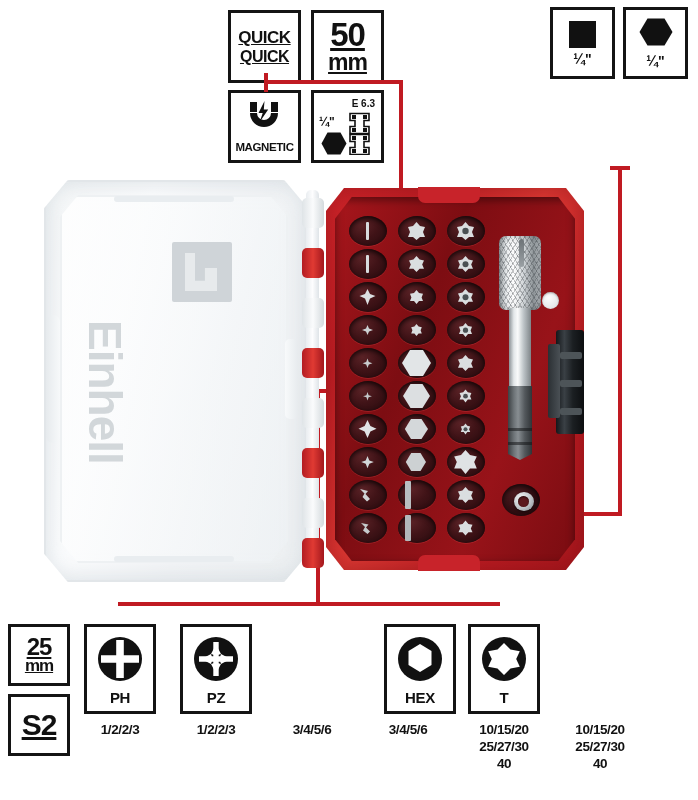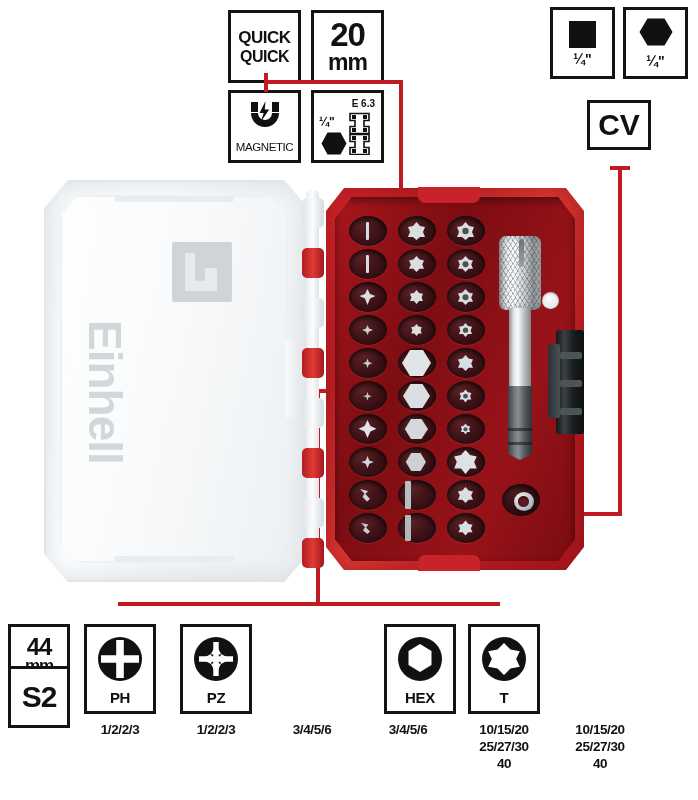--- a/index.html
+++ b/index.html
@@ -24,36 +24,37 @@
     flex-direction:column;
     align-items:center;
     justify-content:center;
   }
   .badge-txt{
     font-weight:bold;
     color:#111;
     text-align:center;
     line-height:1.0;
     letter-spacing:-0.2px;
+    text-decoration:underline;
   }
 
   
   #b-quick{left:228px;top:10px;width:73px;height:73px;}
   #b-quick .l1{font-size:17px;letter-spacing:-0.5px;}
   #b-quick .l2{font-size:16px;letter-spacing:-0.5px;margin-top:3px;}
 
   
   #b-60{left:311px;top:10px;width:73px;height:73px;}
   #b-60 .l1{font-size:33px;line-height:0.95;letter-spacing:-1px;}
   #b-60 .l2{font-size:23px;line-height:0.95;letter-spacing:-1px;margin-top:1px;}
 
   
   #b-mag{left:228px;top:90px;width:73px;height:73px;}
   #b-mag .magwrap{display:flex;flex-direction:column;align-items:center;}
-  #b-mag .magword{font-size:11.5px;font-weight:normal;letter-spacing:-0.4px;margin-top:3px;color:#111;}
+  #b-mag .magword{font-size:11.5px;font-weight:bold;letter-spacing:-0.4px;margin-top:3px;color:#111;}
 
   
   #b-e63{left:311px;top:90px;width:73px;height:73px;}
   #b-e63 .inner{position:relative;width:100%;height:100%;border-radius:25px;}
   #b-e63 .e63label{position:absolute;right:6px;top:5px;font-size:10px;font-weight:bold;color:#111;}
   #b-e63 .qlabel{position:absolute;left:5px;top:22px;font-size:12px;font-weight:bold;color:#111;}
   #b-e63 .hex6{position:absolute;left:7px;top:39px;}
   #b-e63 .prof{position:absolute;right:8px;top:19px;}
 
   
@@ -63,21 +64,21 @@
   .blk-square{width:27px;height:27px;background:#111;}
 
   
   #b-cv{left:587px;top:100px;width:64px;height:50px;}
   #b-cv .l1{font-size:30px;letter-spacing:0px;}
 
   
   #b-25{left:8px;top:624px;width:62px;height:62px;}
   #b-25 .l1{font-size:24px;line-height:0.95;letter-spacing:-1px;}
   #b-25 .l2{font-size:17px;line-height:0.95;letter-spacing:-1px;}
-  #b-s2{left:8px;top:666px;width:62px;height:62px;}
+  #b-s2{left:8px;top:694px;width:62px;height:62px;}
   #b-s2 .l1{font-size:30px;letter-spacing:-1px;}
 
   .drvbadge{
     position:absolute;top:624px;width:72px;height:90px;
     background:#fff;border:3px solid #141414;box-sizing:border-box;
     display:flex;flex-direction:column;align-items:center;justify-content:flex-start;
     padding-top:9px;
   }
   .drvbadge .glyph{width:46px;height:46px;display:block;}
   .drvbadge .name{
@@ -246,21 +247,21 @@
 <body>
 
 <div class="stage">
 
   <div class="badge" id="b-quick">
     <div class="badge-txt l1">QUICK</div>
     <div class="badge-txt l2">QUICK</div>
   </div>
 
   <div class="badge" id="b-60">
-    <div class="badge-txt l1">20</div>
+    <div class="badge-txt l1">50</div>
     <div class="badge-txt l2">mm</div>
   </div>
 
   <div class="badge" id="b-mag">
     <div class="magwrap">
       <span>
         <svg width="40" height="34" viewBox="0 0 40 34">
           <path d="M6 2 h7 v10 h-7 z" fill="#111"></path>
           <path d="M27 2 h7 v10 h-7 z" fill="#111"></path>
           <path d="M6 13 h7 a7 7 0 0 0 14 0 h7 a14 14 0 0 1 -28 0 z" fill="#111"></path>
@@ -308,23 +309,20 @@
 
   <div class="badge" id="b-hx">
     <span>
       <svg width="34" height="28" viewBox="0 0 34 28">
         <polygon points="8.5,0.5 25.5,0.5 33.5,14 25.5,27.5 8.5,27.5 0.5,14" fill="#111"></polygon>
       </svg>
     </span>
     <div class="frac">¼"</div>
   </div>
 
-  <div class="badge" id="b-cv">
-    <div class="badge-txt l1">CV</div>
-  </div>
 
   <div class="rline" style="left:264px;top:73px;width:4px;height:19px;"></div>
   <div class="rline" style="left:264px;top:80px;width:139px;height:4px;"></div>
   <div class="rline" style="left:399px;top:80px;width:4px;height:200px;"></div>
   <div class="dot" style="left:394px;top:272px;width:14px;height:14px;"></div>
 
   <div class="rline" style="left:610px;top:166px;width:20px;height:4px;"></div>
   <div class="rline" style="left:618px;top:166px;width:4px;height:350px;"></div>
   <div class="rline" style="left:500px;top:512px;width:122px;height:4px;"></div>
 
@@ -598,21 +596,21 @@
         <div class="clip-body"></div>
         <div class="clip-bar"></div>
         <div class="clip-notch" style="top:22px;"></div>
         <div class="clip-notch" style="top:50px;"></div>
         <div class="clip-notch" style="top:78px;"></div>
       </div>
     </div>
   </div>
 
   <div class="badge" id="b-25">
-    <div class="badge-txt l1">44</div>
+    <div class="badge-txt l1">25</div>
     <div class="badge-txt l2">mm</div>
   </div>
   <div class="badge" id="b-s2">
     <div class="badge-txt l1">S2</div>
   </div>
 
   <div class="drvbadge" style="left:84px;">
     <span class="glyph">
       <svg viewBox="0 0 46 46" width="46" height="46">
         <circle cx="23" cy="23" r="22" fill="#111"></circle>

